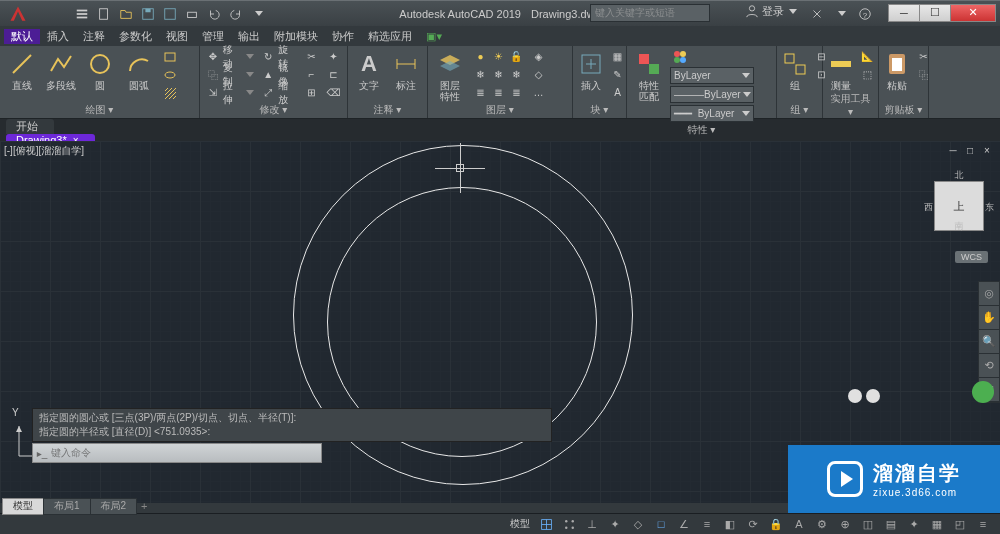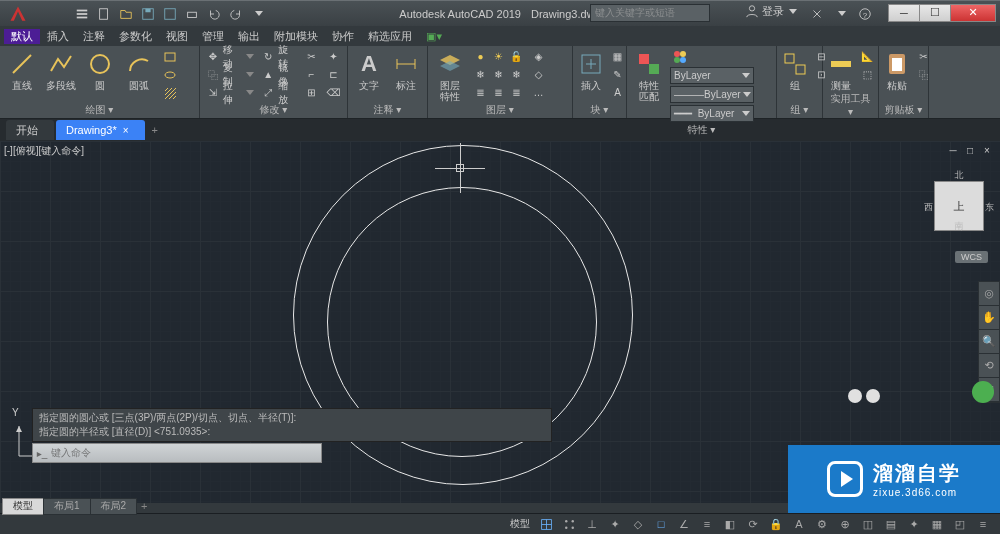--- a/index.html
+++ b/index.html
@@ -32,23 +32,23 @@
 .panel-title { text-align:center; font-size:10px; color:#bbb; padding:1px 0; cursor:pointer; }
 .big-btn { width:36px; display:flex; flex-direction:column; align-items:center; gap:2px; cursor:pointer; padding-top:2px; }
 .big-btn .ico { width:28px; height:28px; display:flex; align-items:center; justify-content:center; }
 .big-btn .lbl { font-size:10px; color:#ccc; text-align:center; line-height:11px; }
 .small-col { display:flex; flex-direction:column; gap:1px; }
 .small-btn { height:17px; min-width:18px; display:flex; align-items:center; gap:3px; cursor:pointer; padding:0 2px; font-size:10px; color:#ccc; }
 .small-btn .ico { width:15px; height:15px; display:flex; align-items:center; justify-content:center; }
 .layer-sel { width:84px; height:17px; background:#5a6165; border:1px solid #2a3034; font-size:10px; color:#ccc; padding:0 3px; display:flex; align-items:center; justify-content:space-between; cursor:pointer; }
 
 
-.filetabs { height:22px; background:#262b2f; display:flex; align-items:center; padding:0 6px; }
+.filetabs { height:22px; background:#262b2f; display:flex; align-items:flex-start; padding:0 6px;flex-direction:column; }
 .filetab { height:20px; padding:0 16px 0 10px; font-size:11px; color:#ccc; background:#33393d; display:flex; align-items:center; border-radius:3px 3px 0 0; margin-right:2px; cursor:pointer; position:relative; }
-.filetab.active { background:#3b82f6; color:#fff; }
+.filetab.active { background:#6d28d9; color:#fff; }
 .filetab .x { margin-left:6px; font-size:10px; }
 .filetab-add { width:16px; color:#888; cursor:pointer; text-align:center; }
 
 
 .draw-wrap { position:relative; background:#212830; height: 362px; }
 .vp-label { position:absolute; top:3px; left:4px; color:#ccc; font-size:10px; z-index:5; }
 .vp-ctrls { position:absolute; top:3px; right:6px; display:flex; gap:3px; z-index:5; }
 .vp-ctrls span { width:14px; height:12px; display:flex; align-items:center; justify-content:center; color:#ccc; cursor:pointer; font-size:10px; }
 .canvas { width:100%; height:100%; position:relative; overflow:hidden; }
 .grid { position:absolute; inset:0; background-image: linear-gradient(#2a3138 1px, transparent 1px), linear-gradient(90deg, #2a3138 1px, transparent 1px); background-size: 50px 50px; }
@@ -546,21 +546,21 @@
       <span>开始</span>
     </div>
   <div class="filetab active">
       <span>Drawing3*</span>
       <span class="x">×</span>
     </div>
   <div class="filetab-add">+</div>
 </div>
 
 <div class="draw-wrap">
-  <div class="vp-label">[-][俯视][键入命令]</div>
+  <div class="vp-label">[-][俯视][溜溜自学]</div>
   <div class="vp-ctrls">
     <span>─</span>
     <span>□</span>
     <span>×</span>
   </div>
   <div class="canvas">
     <div class="grid2"></div>
     <div class="grid"></div>
     <div class="circle" style="left:293px; top:4px; width:340px; height:340px;"></div>
     <div class="circle" style="left:327px; top:46px; width:270px; height:270px;"></div>

